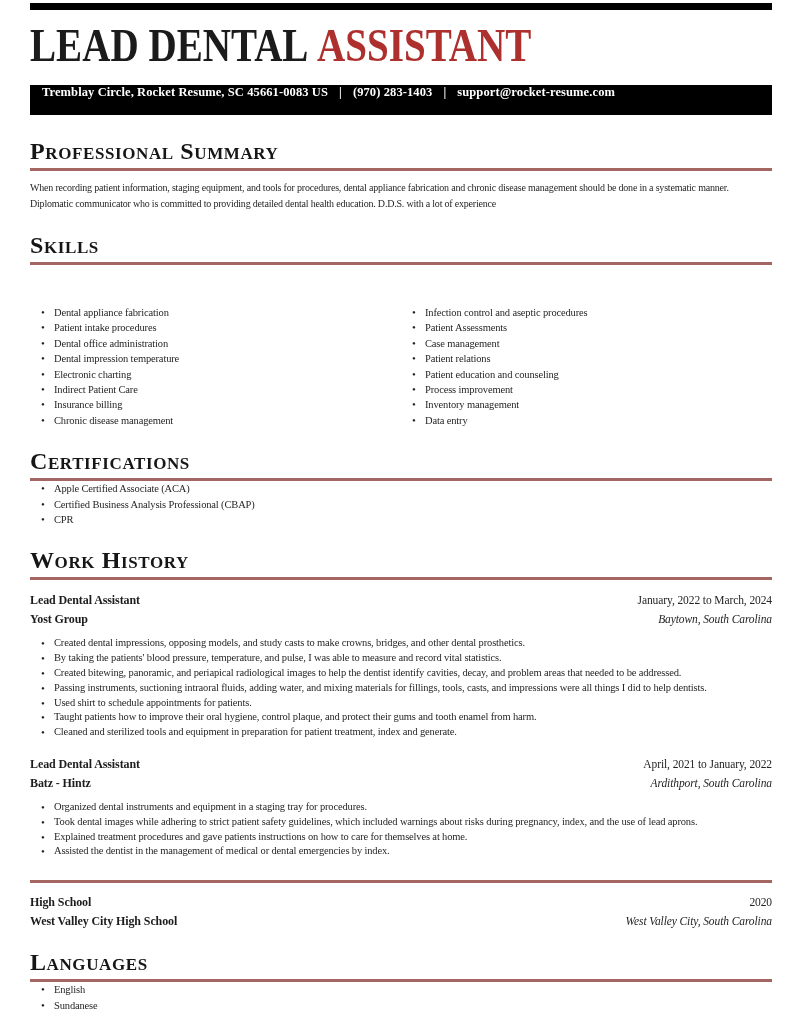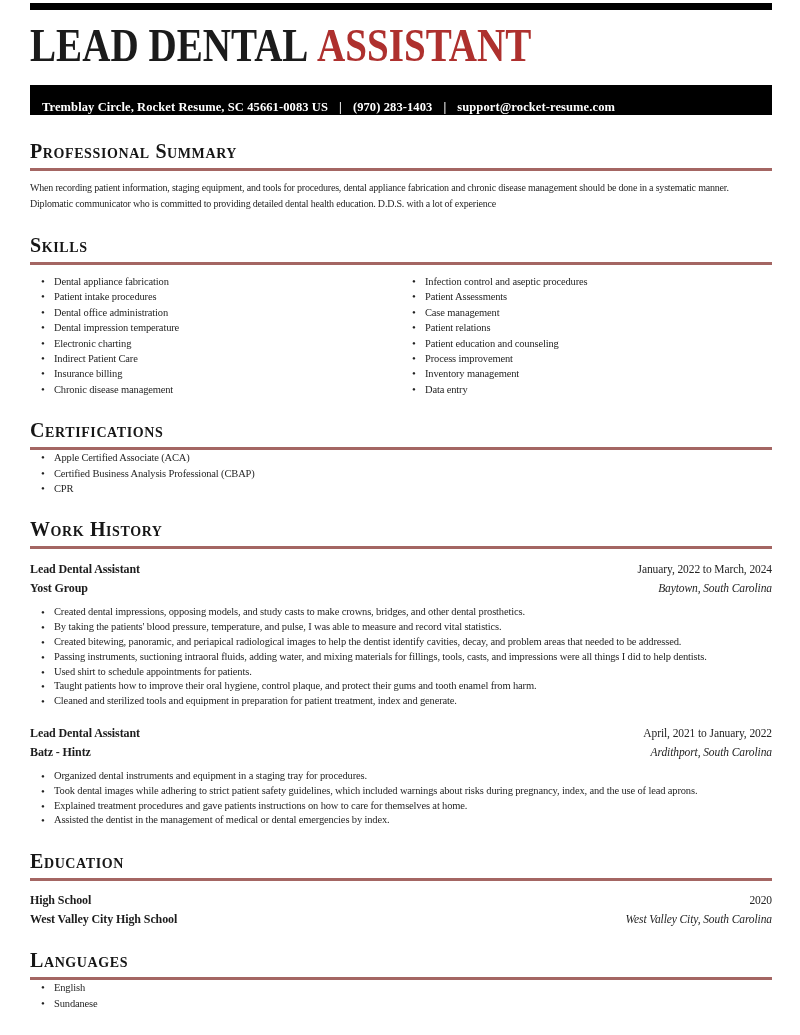--- a/index.html
+++ b/index.html
@@ -30,37 +30,37 @@
   }
   .name-title .accent { color: #ae302e; margin-left: 10px; }
 
   
   .contact-bar {
     margin-top: 16px;
     background: #000000;
     color: #ffffff;
     height: 30px;
     display: flex;
-    align-items: flex-end;
+    align-items: flex-start;
     padding: 0 12px;
     font-size: 12.5px;
     font-weight: bold;
     letter-spacing: 0.1px;
     white-space: nowrap;
     font-family: Liberation Serif, serif;
   }
   .contact-sep { margin: 0 11px; }
 
   
   .section { margin-top: 21px; }
   .section.first { margin-top: 24px; }
   .section-heading {
     font-variant: small-caps;
     font-weight: bold;
-    font-size: 20px;
+    font-size: 24px;
     line-height: 25px;
     letter-spacing: 0.6px;
     color: #161616;
   }
   .heading-rule {
     border: none;
     height: 0;
     border-top: 3px solid #a46663;
     margin: 4px 0 0 0;
   }
@@ -86,21 +86,21 @@
     content: "\2022";
     position: absolute;
     left: -13px;
     top: 0;
     font-size: 11px;
     color: #222222;
   }
   .list-pad { margin-top: 9px; }
 
   .skills-columns { display: flex; margin-top: 9px; }
-  .skills-col { width: 50%; }
+  .skills-col { width: 50%; margin-top: 31px; }
 
   
   .job { margin-top: 13px; }
   .job-line { display: flex; justify-content: space-between; align-items: baseline; }
   .job-line + .job-line { margin-top: 4px; text-align: right; }
   .job-title, .job-company { font-weight: bold; font-size: 12px; letter-spacing: -0.1px; color: #1d1d1d; }
   .job-dates { font-size: 11.5px; letter-spacing: -0.1px; color: #242424; }
   .job-location { font-style: italic; font-size: 11.5px; letter-spacing: -0.1px; color: #242424; }
   .job .blist { margin-top: 9px; }
   .job li.bitem { line-height: 14.8px; }
@@ -209,21 +209,20 @@
       <ul class="blist">
         <li class="bitem">Organized dental instruments and equipment in a staging tray for procedures.</li>
         <li class="bitem">Took dental images while adhering to strict patient safety guidelines, which included warnings about risks during pregnancy, index, and the use of lead aprons.</li>
         <li class="bitem">Explained treatment procedures and gave patients instructions on how to care for themselves at home.</li>
         <li class="bitem">Assisted the dentist in the management of medical or dental emergencies by index.</li>
       </ul>
     </div>
   </div>
 
   <div class="section">
-    <div class="section-heading">Education</div>
     <div class="heading-rule"></div>
     <div class="edu-entry">
       <div class="job-line">
         <span class="job-title">High School</span>
         <span class="job-dates">2020</span>
       </div>
       <div class="job-line">
         <span class="job-company">West Valley City High School</span>
         <span class="job-location">West Valley City, South Carolina</span>
       </div>

